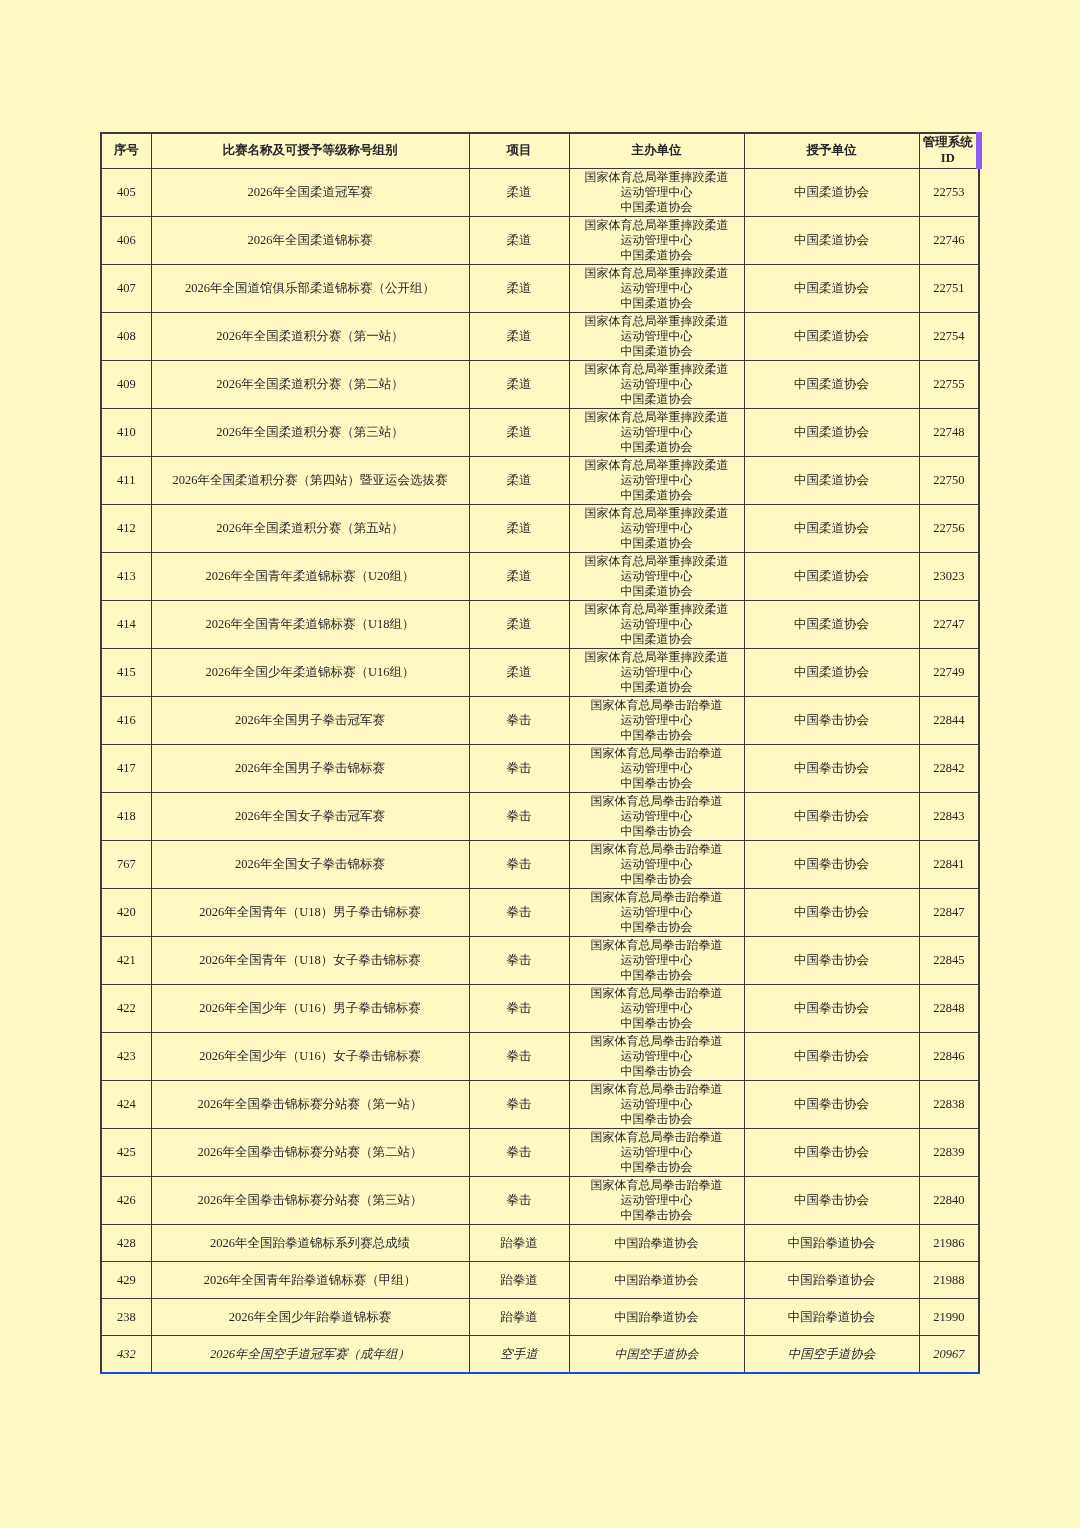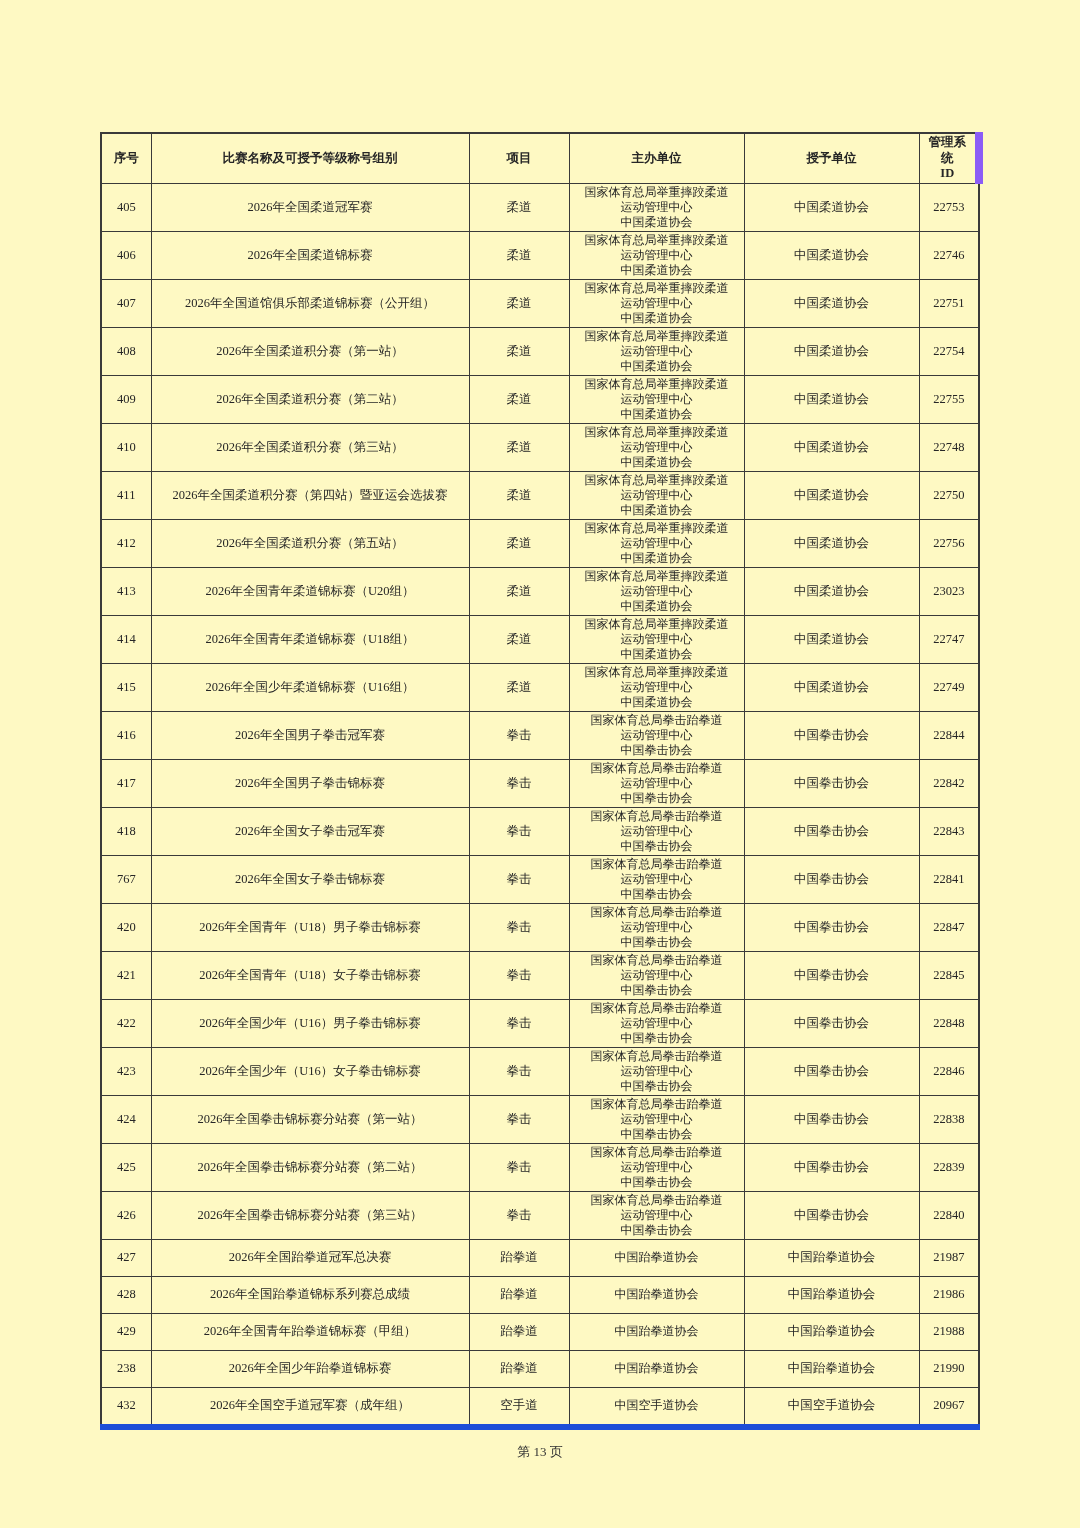--- a/index.html
+++ b/index.html
@@ -27,28 +27,28 @@
     overflow:hidden;
   }
   table.comp-table thead th {
     height:32px;
     font-weight:bold;
     font-size:12.5px;
     line-height:1.25;
     border-top:2px solid #3a3a3a;
   }
   table.comp-table thead th:first-child { border-left:2px solid #3a3a3a; }
-  table.comp-table thead th:last-child  { border-right:8px solid #8b5cf6;text-align:center; }
+  table.comp-table thead th:last-child  { border-right:6px solid #8b5cf6;text-align:center; }
   table.comp-table td { font-size:12.5px; }
   table.comp-table td.organizer { font-size:12px; line-height:15px;text-align:center; }
   table.comp-table tr.tall  td { height:43px; }
   table.comp-table tr.short td { height:34px; }
   table.comp-table tbody td:first-child { border-left:2px solid #3a3a3a;margin-top:12px; }
   table.comp-table tbody td:last-child  { border-right:2px solid #3a3a3a; }
-  table.comp-table tbody tr:last-child td { border-bottom:6px solid #1d4ed8; }
+  table.comp-table tbody tr:last-child td { border-bottom:2px solid #1d4ed8;font-style:italic; }
   .footer {
     position:absolute;
     left:0; width:100%;
     top:1443px;
     text-align:center;
     font-size:13px;
     color:#333333;
   }
 </style>
 </head>
@@ -246,28 +246,20 @@
         </tr>
         <tr class="tall">
           <td>426</td>
           <td>2026年全国拳击锦标赛分站赛（第三站）</td>
           <td>拳击</td>
           <td class="organizer">国家体育总局拳击跆拳道<br>运动管理中心<br>中国拳击协会</td>
           <td>中国拳击协会</td>
           <td>22840</td>
         </tr>
         <tr class="short">
-          <td>427</td>
-          <td>2026年全国跆拳道冠军总决赛</td>
-          <td>跆拳道</td>
-          <td class="organizer">中国跆拳道协会</td>
-          <td>中国跆拳道协会</td>
-          <td>21987</td>
-        </tr>
-        <tr class="short">
           <td>428</td>
           <td>2026年全国跆拳道锦标系列赛总成绩</td>
           <td>跆拳道</td>
           <td class="organizer">中国跆拳道协会</td>
           <td>中国跆拳道协会</td>
           <td>21986</td>
         </tr>
         <tr class="short">
           <td>429</td>
           <td>2026年全国青年跆拳道锦标赛（甲组）</td>
@@ -288,15 +280,14 @@
           <td>432</td>
           <td>2026年全国空手道冠军赛（成年组）</td>
           <td>空手道</td>
           <td class="organizer">中国空手道协会</td>
           <td>中国空手道协会</td>
           <td>20967</td>
         </tr>
       </tbody>
   </table>
 
-  <div class="footer">第 13 页</div>
 
 </div>
 
 </body></html>

